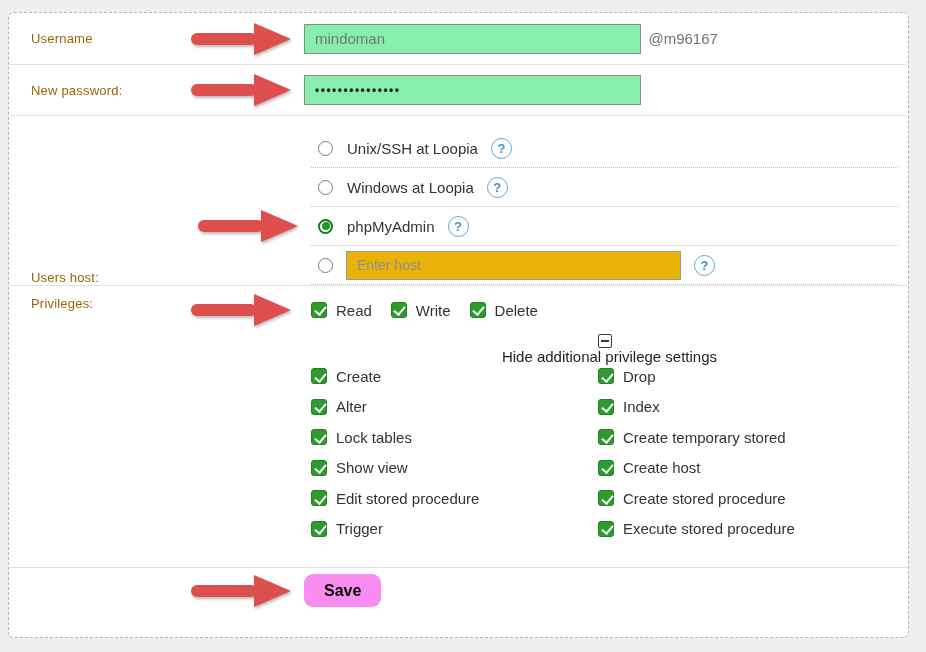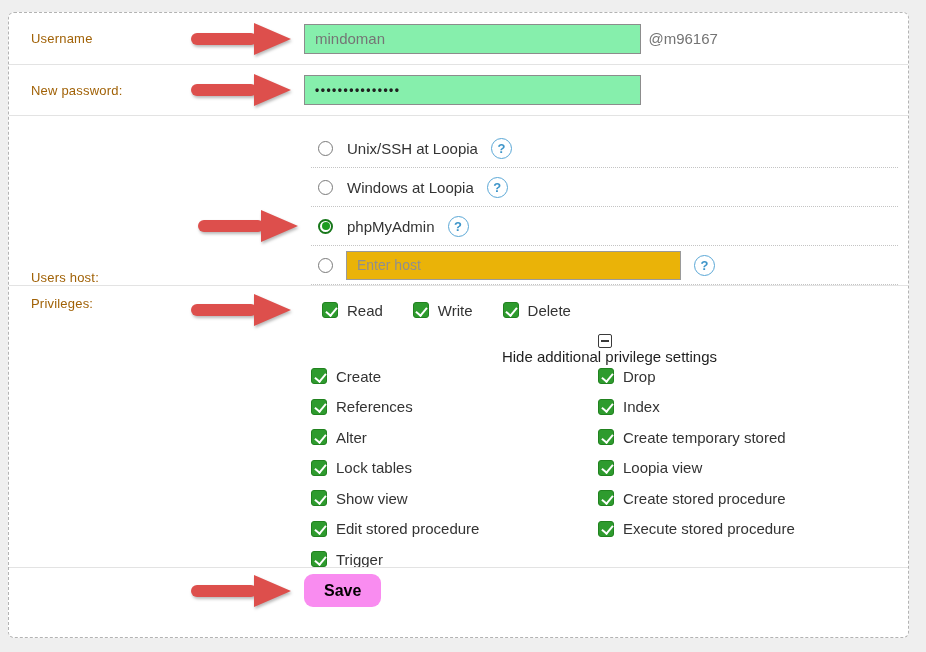--- a/index.html
+++ b/index.html
@@ -122,21 +122,21 @@
 
   
   .row-priv { align-items:flex-start; height:282px; padding-top:10px; }
   .basic-row {
     position:relative;
     display:flex; align-items:center;
     height:24px;
     padding-left:7px;
     margin-top:2px;
   }
-  .cb-item { display:flex; align-items:center; margin-right:19px;margin-left:11px; }
+  .cb-item { display:flex; margin-right:19px; }
   .checkbox {
     width:16px; height:16px;
     background:#2e9b2e;
     border:1px solid #21821f;
     border-radius:3px;
     position:relative;
     flex:0 0 16px;
     cursor:pointer;
   }
   .checkbox::after {
@@ -295,24 +295,20 @@
       </div>
 
       <div class="priv-grid">
         <div class="priv-col-left">
           <div class="grid-item">
             <span class="checkbox"></span>
             <span class="cb-label">Create</span>
           </div>
           <div class="grid-item">
             <span class="checkbox"></span>
-            <span class="cb-label">References</span>
-          </div>
-          <div class="grid-item">
-            <span class="checkbox"></span>
             <span class="cb-label">Alter</span>
           </div>
           <div class="grid-item">
             <span class="checkbox"></span>
             <span class="cb-label">Lock tables</span>
           </div>
           <div class="grid-item">
             <span class="checkbox"></span>
             <span class="cb-label">Show view</span>
           </div>
@@ -333,21 +329,21 @@
           <div class="grid-item">
             <span class="checkbox"></span>
             <span class="cb-label">Index</span>
           </div>
           <div class="grid-item">
             <span class="checkbox"></span>
             <span class="cb-label">Create temporary stored</span>
           </div>
           <div class="grid-item">
             <span class="checkbox"></span>
-            <span class="cb-label">Loopia view</span>
+            <span class="cb-label">Create host</span>
           </div>
           <div class="grid-item">
             <span class="checkbox"></span>
             <span class="cb-label">Create stored procedure</span>
           </div>
           <div class="grid-item">
             <span class="checkbox"></span>
             <span class="cb-label">Execute stored procedure</span>
           </div>
         </div>

